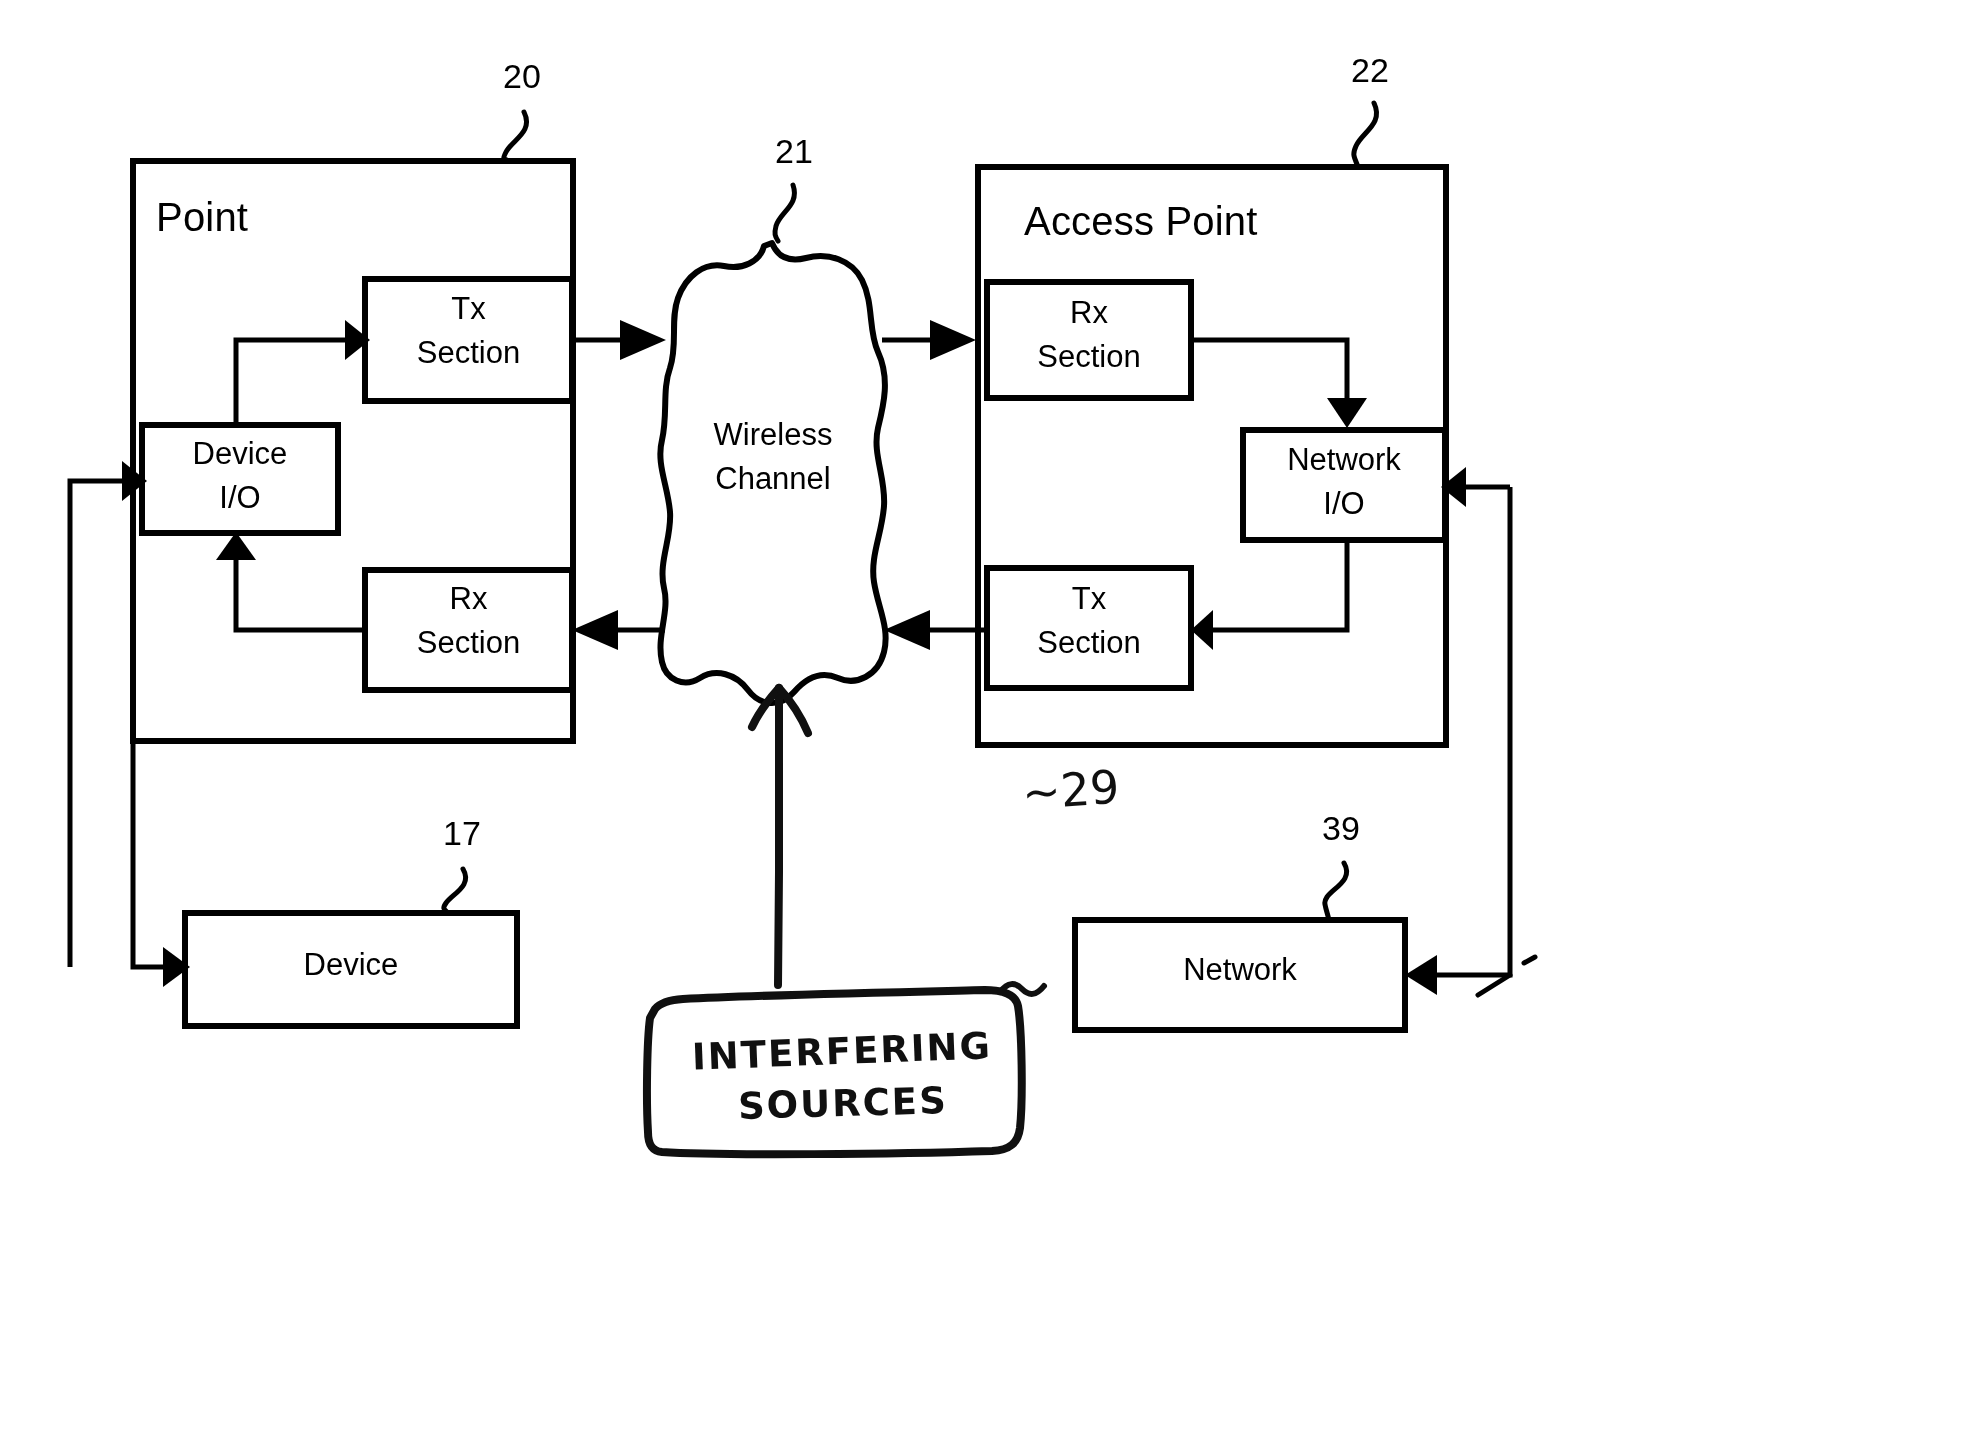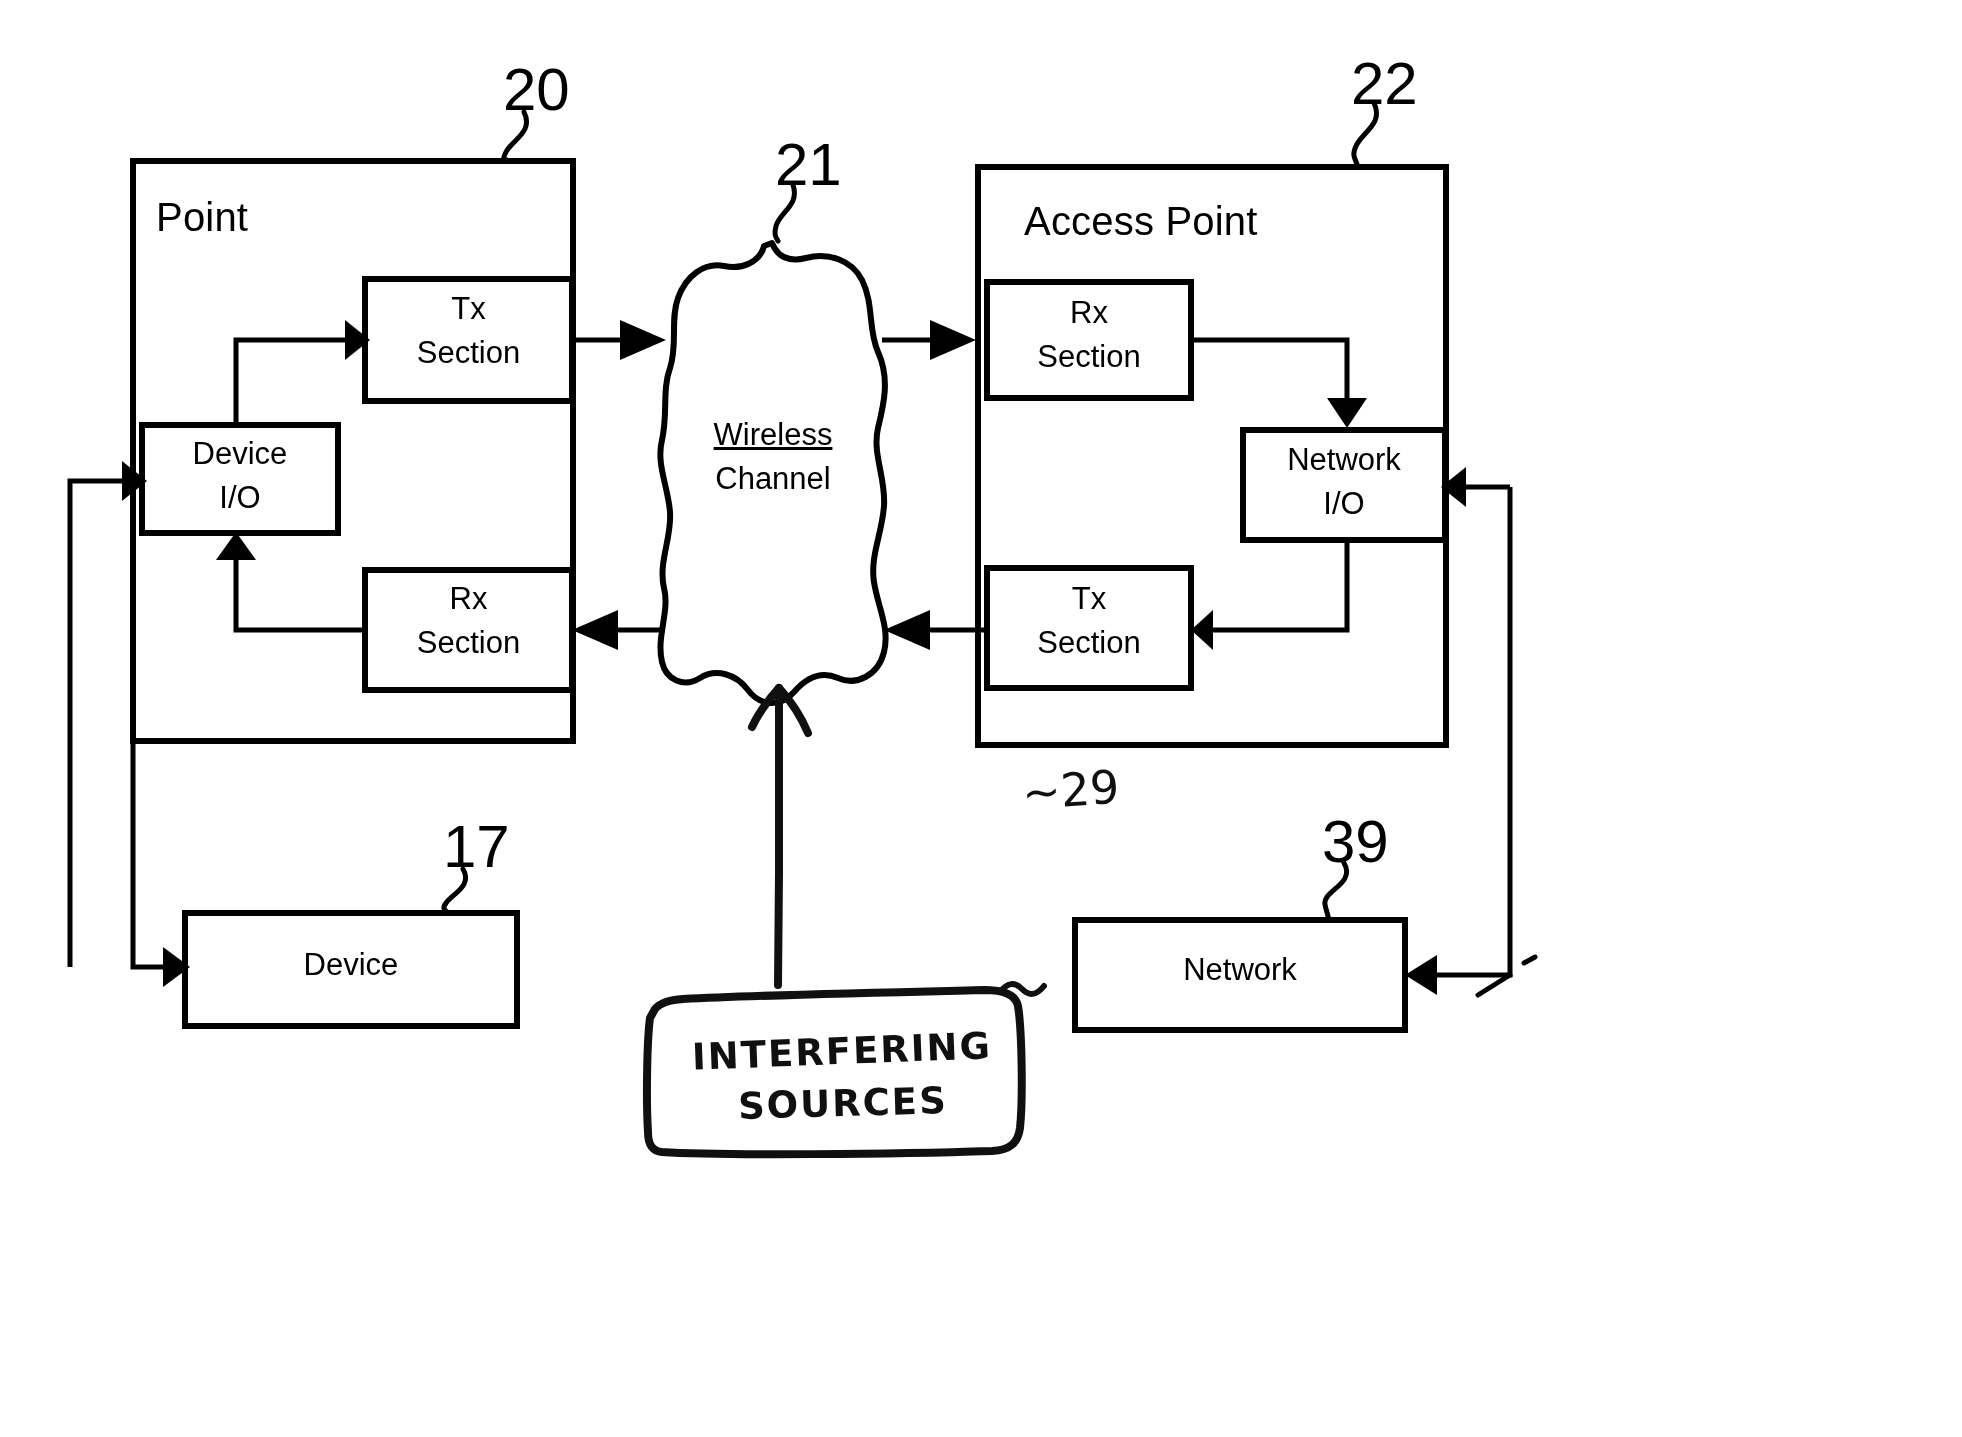--- a/index.html
+++ b/index.html
@@ -71,21 +71,21 @@
   }
   .label-block {
     font-size: 40px;
     letter-spacing: 0.2px;
   }
   .label-inner {
     font-size: 31px;
     text-align: center;
   }
   .label-ref {
-    font-size: 60px;
+    font-size: 34px;
     font-weight: 400;
   }
   .hand-text {
     position: absolute;
     white-space: pre;
     font-family: "DejaVu Sans", sans-serif;
     color: #101010;
     font-size: 37px;
     letter-spacing: 2px;
     font-weight: 600;
@@ -222,21 +222,21 @@
 
   <div class="txt label-inner" style="left:365px; top:292px; width:207px;">Tx</div>
   <div class="txt label-inner" style="left:365px; top:336px; width:207px;">Section</div>
 
   <div class="txt label-inner" style="left:365px; top:582px; width:207px;">Rx</div>
   <div class="txt label-inner" style="left:365px; top:626px; width:207px;">Section</div>
 
   <div class="txt label-inner" style="left:142px; top:437px; width:196px;">Device</div>
   <div class="txt label-inner" style="left:142px; top:481px; width:196px;">I/O</div>
 
-  <div class="txt label-inner" style="left:648px; top:418px; width:250px;text-decoration:underline;">Wireless</div>
+  <div class="txt label-inner" style="left:648px; top:418px; width:250px;">Wireless</div>
   <div class="txt label-inner" style="left:648px; top:462px; width:250px;">Channel</div>
 
   <div class="txt label-ref" style="left:775px; top:133px;">21</div>
 
   <div class="txt label-block" style="left:1005px; top:200px;margin-left:19px;">Access Point</div>
 
   <div class="txt label-ref" style="left:1351px; top:52px;">22</div>
 
   <div class="txt label-inner" style="left:987px; top:296px; width:204px;">Rx</div>
   <div class="txt label-inner" style="left:987px; top:340px; width:204px;">Section</div>

